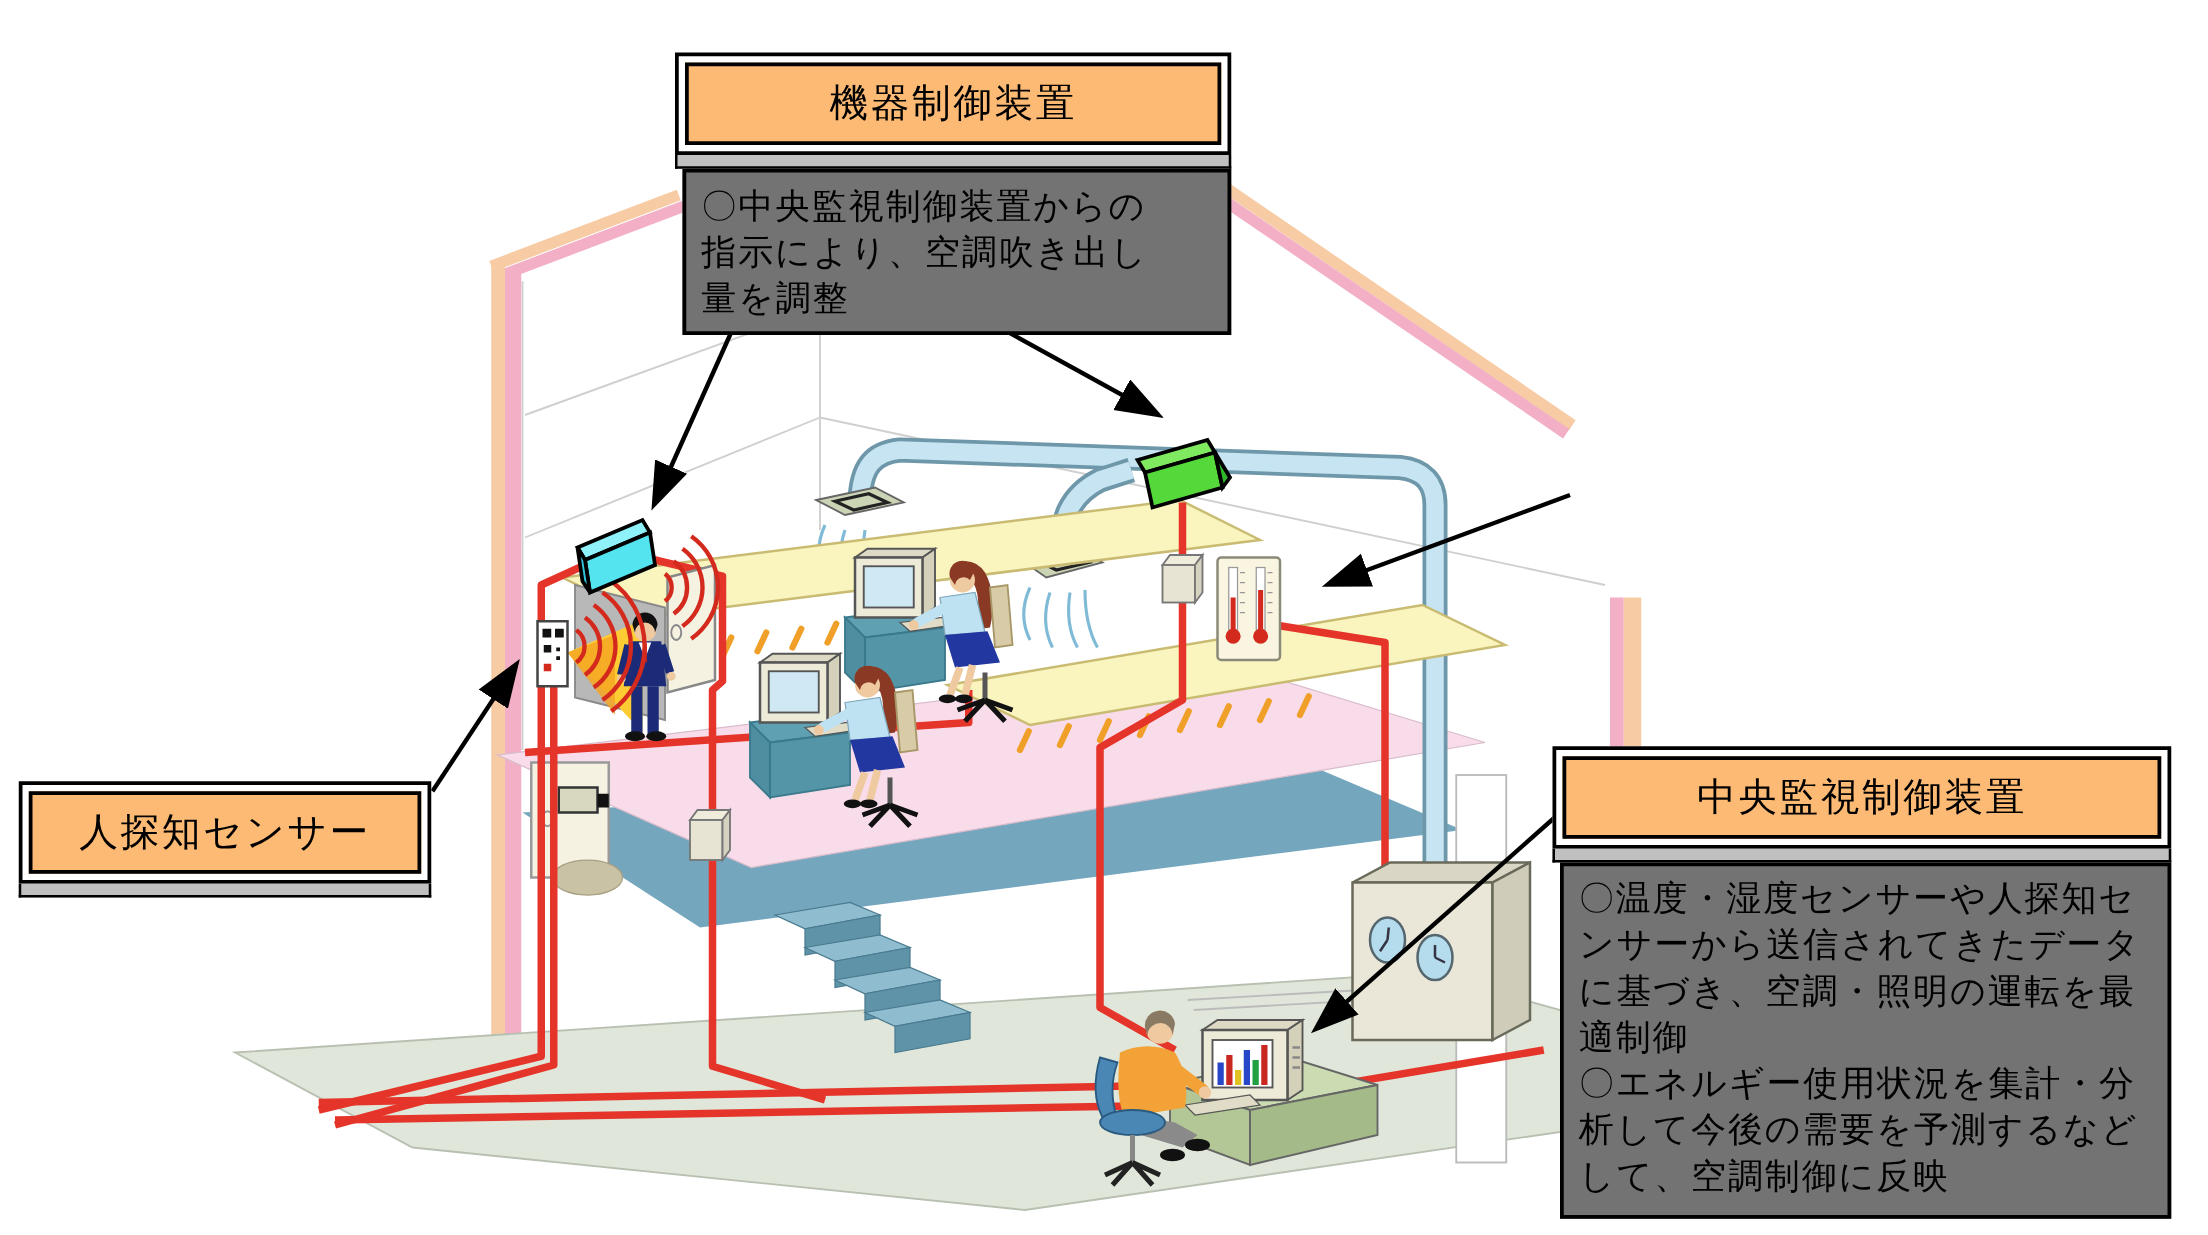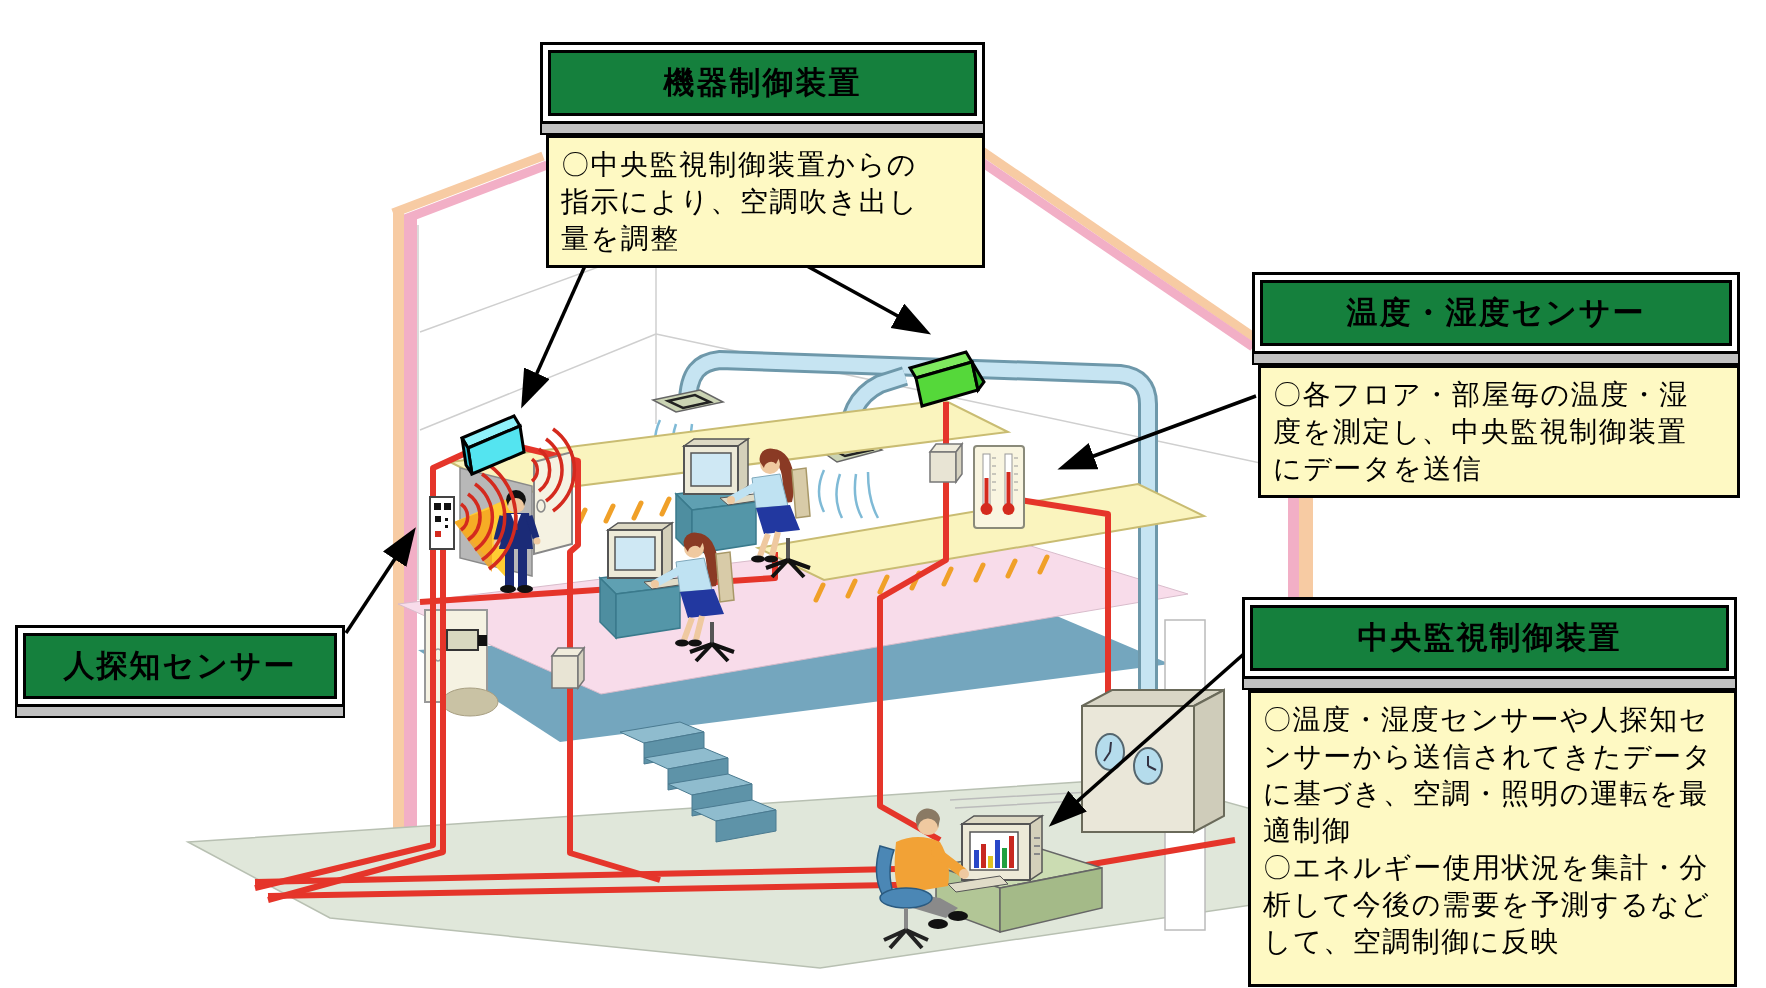--- a/index.html
+++ b/index.html
@@ -1,26 +1,26 @@
 <!DOCTYPE html>
 <html><head>
 <meta charset="utf-8">
 <style>
   html,body{margin:0;padding:0;background:#fff;font-family:"Liberation Sans","DejaVu Sans",sans-serif;}
   .stage{position:relative;width:1766px;height:988px;background:#fff;overflow:hidden;}
   svg.scene{position:absolute;left:0;top:0;}
   .callout{position:absolute;z-index:5;}
   .c-title{border:3px solid #000;background:#fff;padding:5px;}
-  .c-title-in{border:3px solid #000;background:#15803d;text-align:center;font-weight:bold;
+  .c-title-in{border:3px solid #000;background:#fdba74;text-align:center;font-weight:normal;
               font-size:31px;padding:9px 4px;letter-spacing:2px;color:#000;}
   .c-shadow{height:9px;background:#C0C0C0;border:2px solid #000;border-top:none;}
-  .c-body{border:3px solid #000;background:#fef9c3;margin-left:6px;padding:8px 12px;
+  .c-body{border:3px solid #000;background:#737373;margin-left:6px;padding:8px 12px;
           font-size:28px;line-height:37px;letter-spacing:1.5px;white-space:pre-line;color:#000;}
   .callout-human .c-body{letter-spacing:3px;}
-  .callout-central .c-body{padding-bottom:24px;font-family:Liberation Serif, serif;}
+  .callout-central .c-body{padding-bottom:12px;font-family:Liberation Serif, serif;}
 </style>
 </head>
 <body>
 
 <div class="stage">
 
 <svg class="scene" width="1766" height="988" viewBox="0 0 1766 988">
   <defs>
     <marker id="ah" markerWidth="12" markerHeight="10" refX="9" refY="4" orient="auto">
       <path d="M0,0 L11,4 L0,8 Z" fill="#000"></path>
@@ -299,29 +299,20 @@
 <div class="callout callout-equipment" style="left:540px;top:42px;width:445px;">
   <div class="c-title">
     <div class="c-title-in">機器制御装置</div>
   </div>
   <div class="c-shadow"></div>
   <div class="c-body">〇中央監視制御装置からの
 指示により、空調吹き出し
 量を調整</div>
 </div>
 
-<div class="callout callout-temperature" style="left:1252px;top:272px;width:488px;">
-  <div class="c-title">
-    <div class="c-title-in">温度・湿度センサー</div>
-  </div>
-  <div class="c-shadow"></div>
-  <div class="c-body">〇各フロア・部屋毎の温度・湿
-度を測定し、中央監視制御装置
-にデータを送信</div>
-</div>
 
 <div class="callout callout-human" style="left:15px;top:585px;width:330px;margin-top:40px;">
   <div class="c-title">
     <div class="c-title-in">人探知センサー</div>
   </div>
   <div class="c-shadow"></div>
 </div>
 
 <div class="callout callout-central" style="left:1242px;top:597px;width:495px;">
   <div class="c-title">

